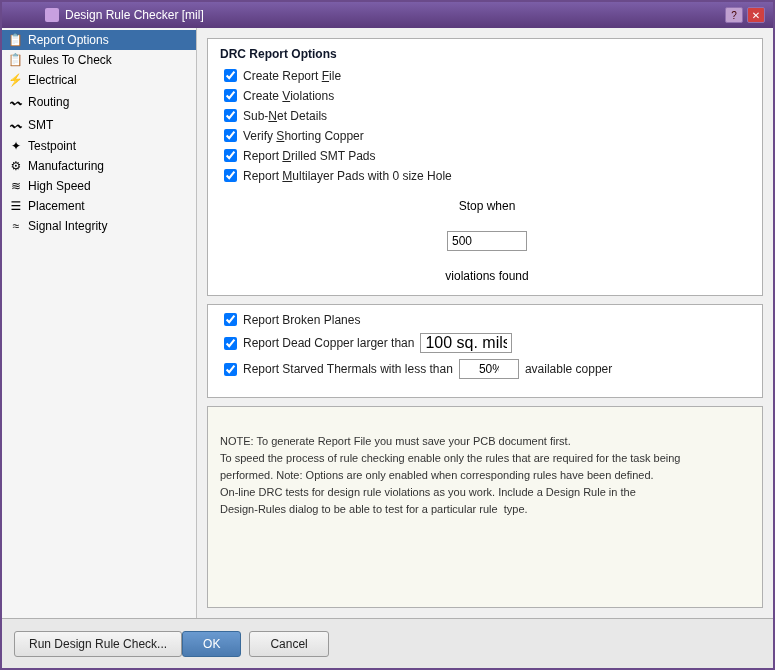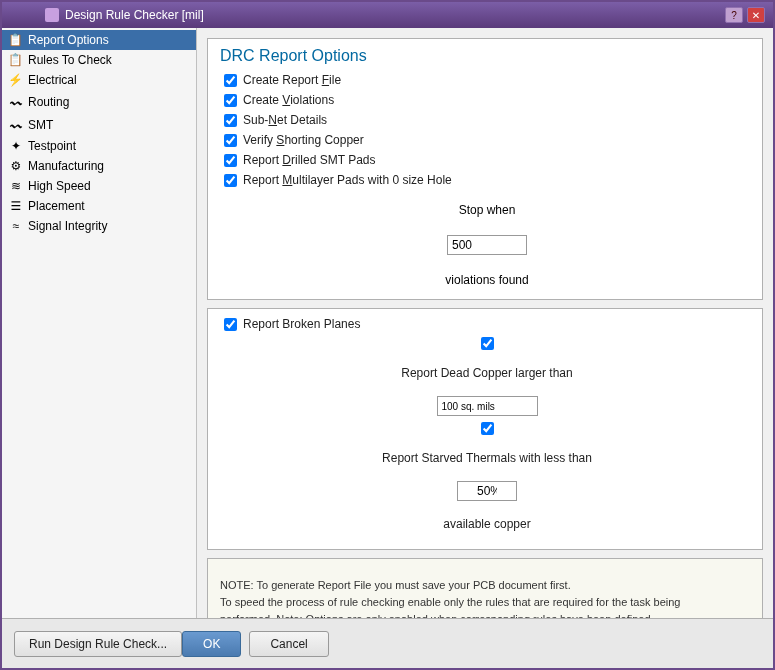--- a/index.html
+++ b/index.html
@@ -128,29 +128,29 @@
       gap: 8px;
     }
 
     .section-box {
       border: 1px solid #b0b0b0;
       background: white;
       padding: 8px 12px 12px 12px;
     }
 
     .section-title {
-      font-size: 16px;
-      font-weight: normal;
-      color: #0369a1;
+      font-size: 12px;
+      font-weight: bold;
+      color: #0f172a;
       margin-bottom: 8px;
     }
 
     .checkbox-row {
       display: flex;
-      align-items: flex-end;
+      align-items: flex-start;
       gap: 6px;
       margin-bottom: 6px;
       padding-left: 4px;
     }
 
     .checkbox-row input[type="checkbox"] {
       width: 13px;
       height: 13px;
       margin: 0;
       flex-shrink: 0;
@@ -177,50 +177,49 @@
     .stop-input {
       width: 80px;
       height: 20px;
       border: 1px solid #999;
       padding: 1px 4px;
       font-size: 12px;
       background: white;
     }
 
     .value-input {
-      width: 101px;
+      width: 92px;
       height: 20px;
       border: 1px solid #999;
       padding: 1px 4px;
-      font-size: 10px;
+      font-size: 16px;
       background: white;
     }
 
     .pct-input {
       width: 60px;
       height: 20px;
       border: 1px solid #999;
       padding: 1px 19px;
       font-size: 12px;
       background: white;
     }
 
     .inline-input-row {
       display: flex;
       align-items: center;
-      gap: 16px;
+      gap: 6px;
       margin-bottom: 6px;
       padding-left: 4px;
-      flex-direction: column;
     }
 
     .note-box {
       border: 1px solid #b0b0b0;
       background: #f8f8f0;
-      padding: 18px 12px;
+      padding: 26px 12px;
       flex: 1;
       min-height: 80px;
     }
 
     .note-text {
       font-size: 11px;
       color: #333;
       line-height: 1.55;
     }
 

